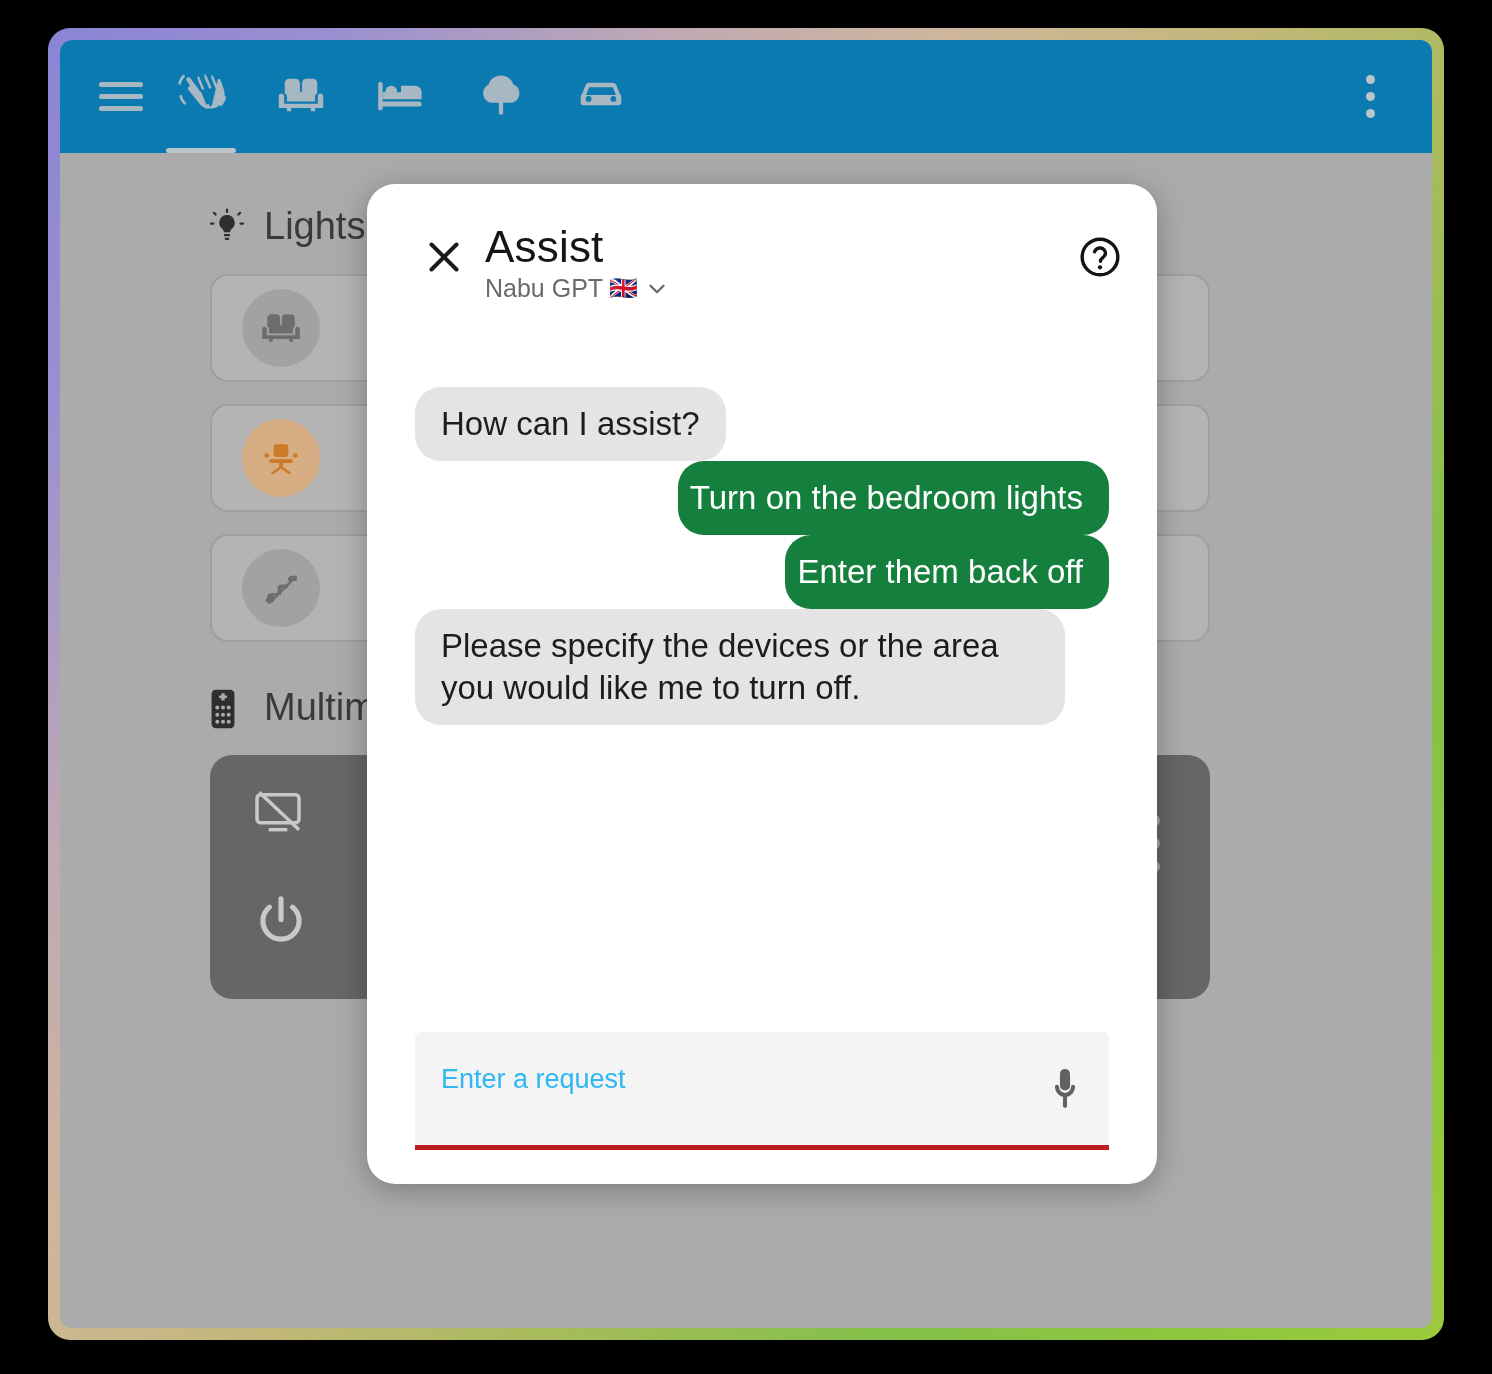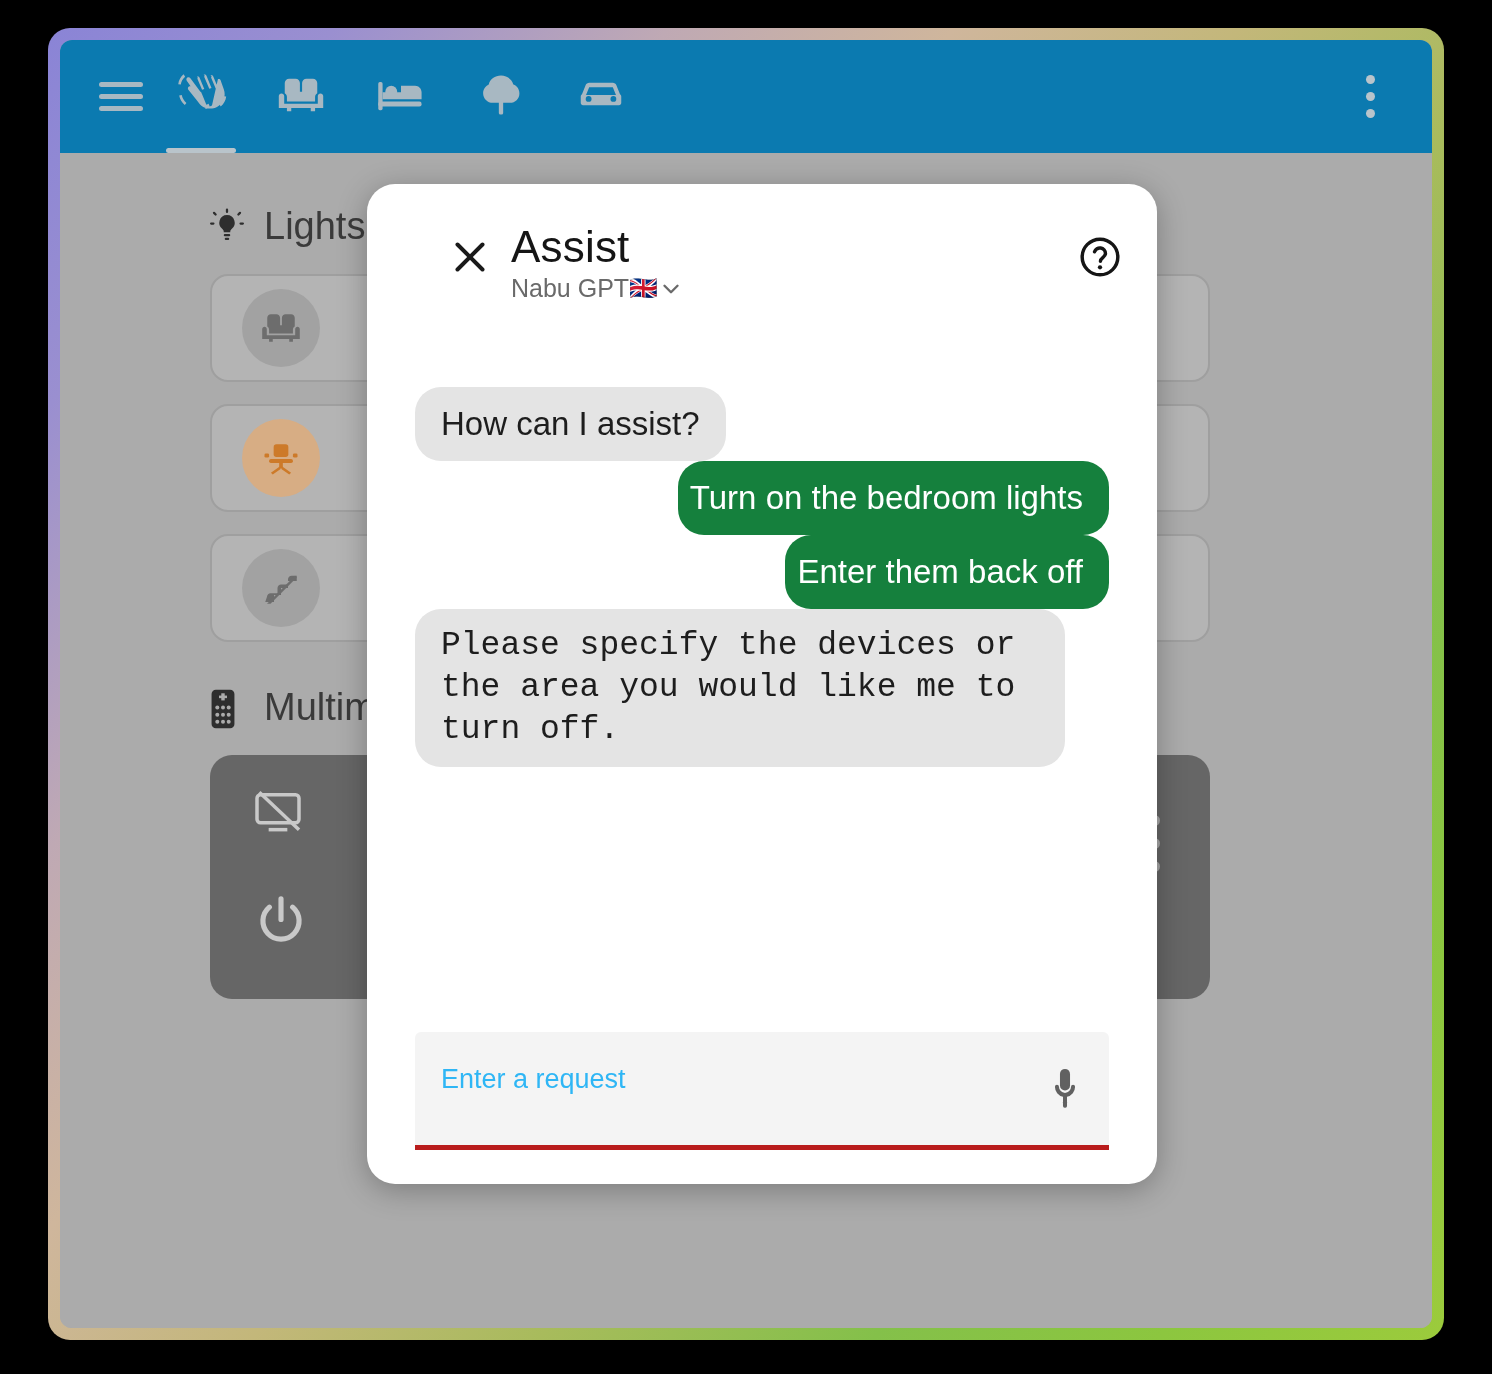--- a/index.html
+++ b/index.html
@@ -133,35 +133,35 @@
     position: absolute;
     left: 307px; top: 144px;
     width: 790px; height: 1000px;
     background: #ffffff;
     border-radius: 28px;
     box-shadow: 0 6px 30px rgba(0,0,0,.28);
     display: flex; flex-direction: column;
     overflow: hidden;
   }
   #dlg-head {
-    padding: 40px 34px 0 34px;
-    display: flex; align-items: flex-start; margin-left: 46px;
+    padding: 40px 34px 0 54px;
+    display: flex; align-items: flex-start;
   }
   #close-btn {
     width: 46px; height: 46px;
     display: flex; align-items: center; justify-content: center;
     color: #1a1a1a; flex: none; margin-top: 10px;
   }
   #titles { margin-left: 18px; flex: 1; }
   #dlg-title {
     font-size: 44px; font-weight: 400; color: #151515;
     line-height: 1.05; letter-spacing: .2px;
   }
   #subrow {
-    display: flex; align-items: center; 
+    display: flex; align-items: center; gap: 6px;
     margin-top: 4px;
   }
   #dlg-sub { font-size: 25px; color: #6a6a6a; }
   #sub-flag { font-size: 23px; line-height: 1; }
   #sub-chev { color: #6a6a6a; display: flex; align-items: center; }
   #help-btn {
     width: 46px; height: 46px; margin-top: 10px;
     display: flex; align-items: center; justify-content: center;
     color: #151515; flex: none;
   }
@@ -404,21 +404,21 @@
             <path d="M12.2 12.4a3.9 3.9 0 0 1 7.6 1.2c0 2.6-3.5 3-3.5 5.3" stroke-linecap="round"></path>
             <circle cx="16" cy="23.2" r="1.5" fill="currentColor" stroke="none"></circle>
           </svg>
         </div>
       </div>
 
       <div id="messages">
         <div class="msg bot">How can I assist?</div>
         <div class="msg user">Turn on the bedroom lights</div>
         <div class="msg user">Enter them back off</div>
-        <div class="msg bot" style="max-width:650px;font-family:Liberation Mono, monospace;">Please specify the devices or the area you would like me to turn off.</div>
+        <div class="msg bot" style="max-width:650px;">Please specify the devices or the area you would like me to turn off.</div>
       </div>
 
       <div id="composer">
         <div id="field">
           <span id="ph">Enter a request</span>
           <span id="mic">
             <svg width="36" height="46" viewBox="0 0 24 32" fill="currentColor">
               <rect x="8.5" y="2" width="7" height="15" rx="3.5"></rect>
               <path d="M5 14.5a1.4 1.4 0 0 1 2.8 0 4.2 4.2 0 0 0 8.4 0 1.4 1.4 0 0 1 2.8 0 7 7 0 0 1-5.6 6.9V25h-2.8v-3.6A7 7 0 0 1 5 14.5z"></path>
               <rect x="10.6" y="24" width="2.8" height="5" rx="1.2"></rect>

